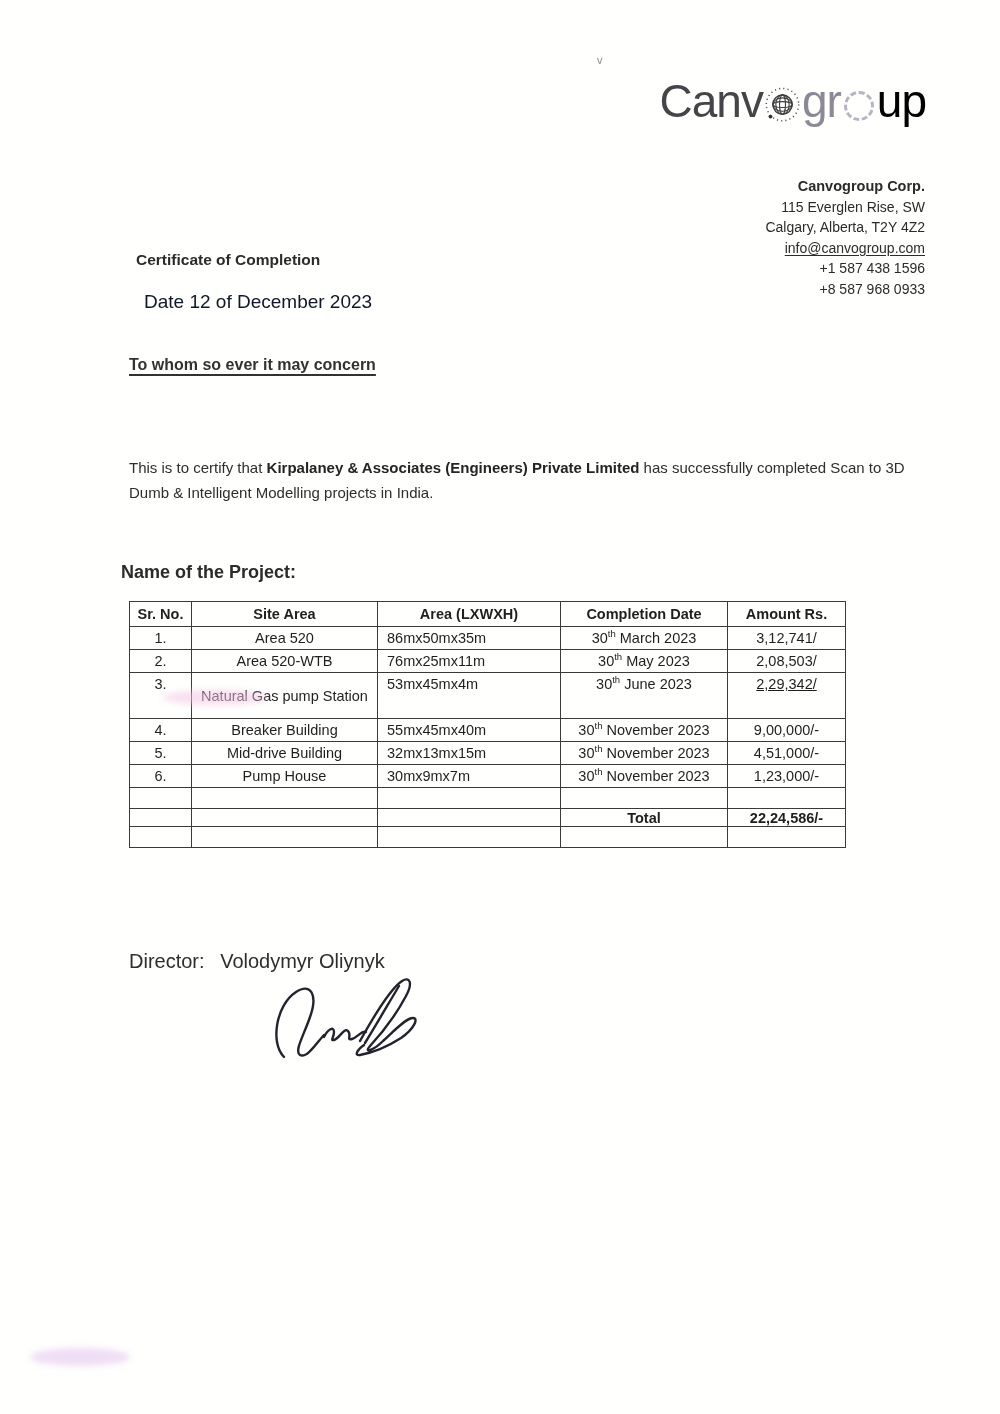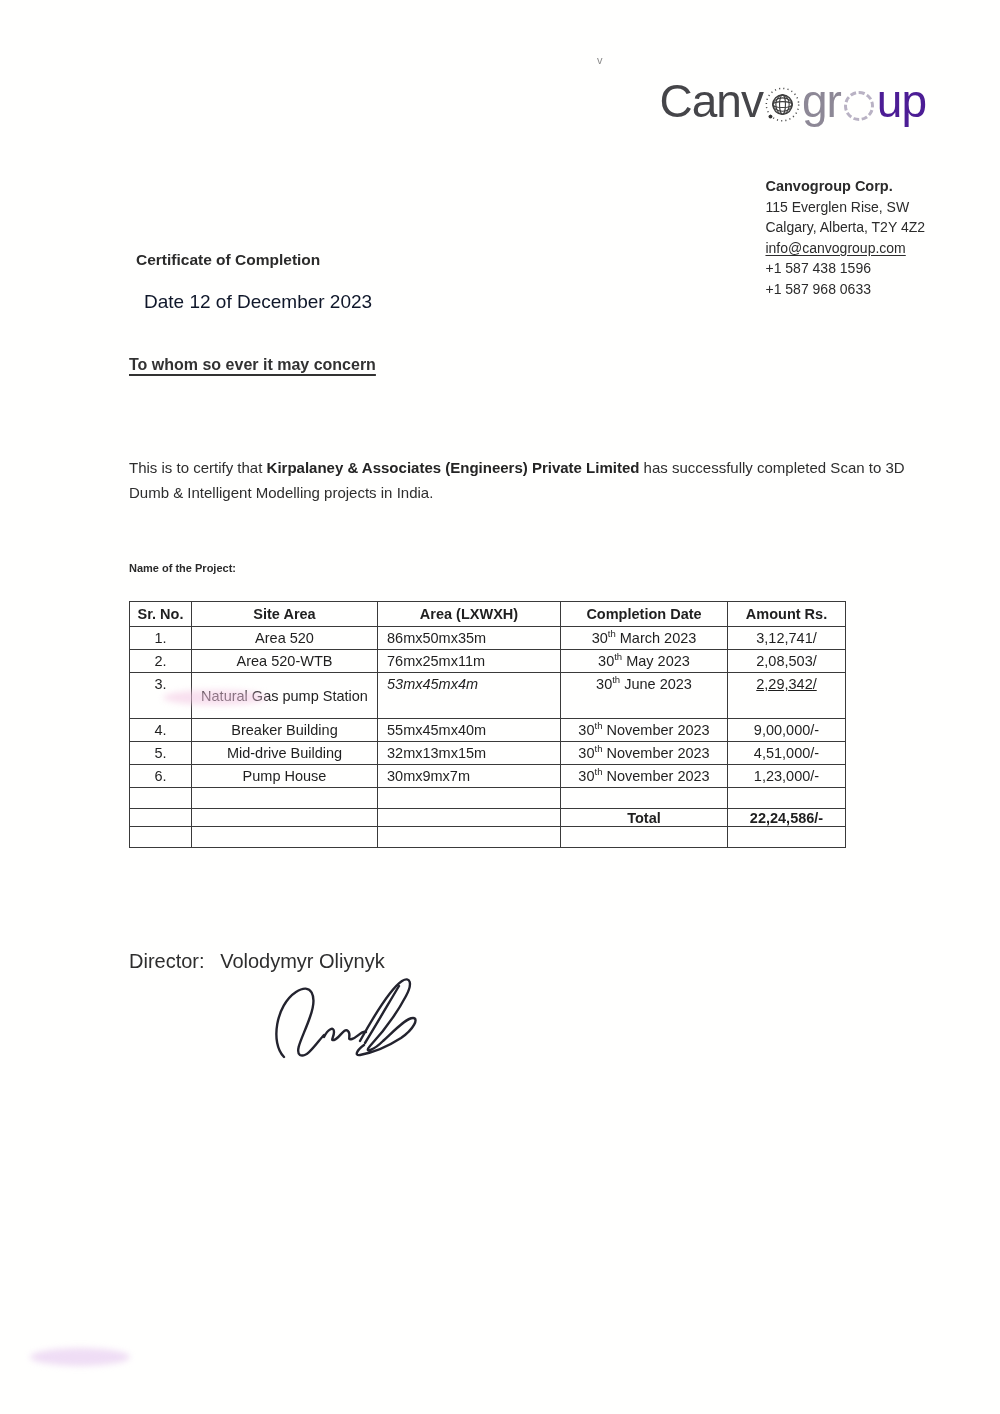--- a/index.html
+++ b/index.html
@@ -25,25 +25,25 @@
     user-select:none;
   }
   .logo .canv{color:#454549;}
   .logo .globe{width:37px;height:37px;margin:8px 1px 0 1px;}
   .logo .gr{color:#8d8896;}
   .logo .o-dashed{
     display:inline-block;width:24px;height:24px;
     border:3.5px dashed #b9b2c4;border-radius:50%;
     margin:10px 3px 0 3px;
   }
-  .logo .up{color:#4c1d95;}
+  .logo .up{color:#000000;}
   
   .letterhead{
     position:absolute;top:176px;right:75px;
-    font-size:14px;line-height:20.5px;color:#2b2b2b;
+    text-align:right;font-size:14px;line-height:20.5px;color:#2b2b2b;
   }
   .letterhead .company{font-weight:700;font-size:14.5px;}
   .letterhead .email{text-decoration:underline;text-underline-offset:2px;}
   
   .doc-title{
     position:absolute;left:136px;top:251px;
     font-size:15.5px;font-weight:700;color:#2b2b2b;
   }
   .date-line{
     position:absolute;left:144px;top:291px;
@@ -57,22 +57,22 @@
   .para1{
     position:absolute;left:129px;top:455px;width:812px;
     font-size:15px;line-height:25px;color:#2e2e2e;
   }
   .para1 b{color:#242424;}
   .para2{
     position:absolute;left:129px;top:520px;
     font-size:15px;color:#2e2e2e;
   }
   .project-heading{
-    position:absolute;left:129px;top:562px;
-    font-size:11px;font-weight:700;color:#2b2b2b;
+    position:absolute;left:121px;top:562px;
+    font-size:18px;font-weight:700;color:#2b2b2b;
   }
   sup{font-size:9.5px;line-height:0;}
   
   table.project{
     position:absolute;left:129px;top:601px;
     border-collapse:collapse;table-layout:fixed;
     font-size:14.5px;color:#1f1f1f;
   }
   table.project th,table.project td{
     border:1.6px solid #3a3a3a;
@@ -137,21 +137,21 @@
     <span class="o-dashed"></span>
     <span class="up">up</span>
   </div>
 
   <div class="letterhead">
     <div class="company">Canvogroup Corp.</div>
     <div>115 Everglen Rise, SW</div>
     <div>Calgary, Alberta, T2Y 4Z2</div>
     <div class="email">info@canvogroup.com</div>
     <div>+1 587 438 1596</div>
-    <div>+1 587 968 0633</div>
+    <div>+8 587 968 0933</div>
   </div>
 
   <div class="doc-title">Certificate of Completion</div>
   <div class="date-line">Date 12 of December 2023</div>
 
   <div class="salutation">To whom so ever it may concern</div>
 
   <div class="para1"><span>This is to certify that </span><b>Kirpalaney &amp; Associates (Engineers) Private Limited</b><span> has successfully completed Scan to 3D Dumb &amp; Intelligent Modelling projects in India.</span></div>
 
 
@@ -183,21 +183,21 @@
     <tr class="h-std">
       <td>2.</td>
       <td>Area 520-WTB</td>
       <td class="area-col">76mx25mx11m</td>
       <td><span>30</span><sup>th</sup><span> May 2023</span></td>
       <td>2,08,503/</td>
     </tr>
     <tr class="h-tall">
       <td style="vertical-align:top;padding-top:3px;">3.</td>
       <td>Natural Gas pump Station</td>
-      <td class="area-col" style="vertical-align:top;padding-top:3px;font-style:italic;">53mx45mx4m</td>
+      <td class="area-col" style="vertical-align:top;padding-top:3px;">53mx45mx4m</td>
       <td style="vertical-align:top;padding-top:3px;"><span>30</span><sup>th</sup><span> June 2023</span></td>
       <td style="vertical-align:top;padding-top:3px;text-decoration:underline;">2,29,342/</td>
     </tr>
     <tr class="h-std">
       <td>4.</td>
       <td>Breaker Building</td>
       <td class="area-col">55mx45mx40m</td>
       <td><span>30</span><sup>th</sup><span> November 2023</span></td>
       <td>9,00,000/-</td>
     </tr>

